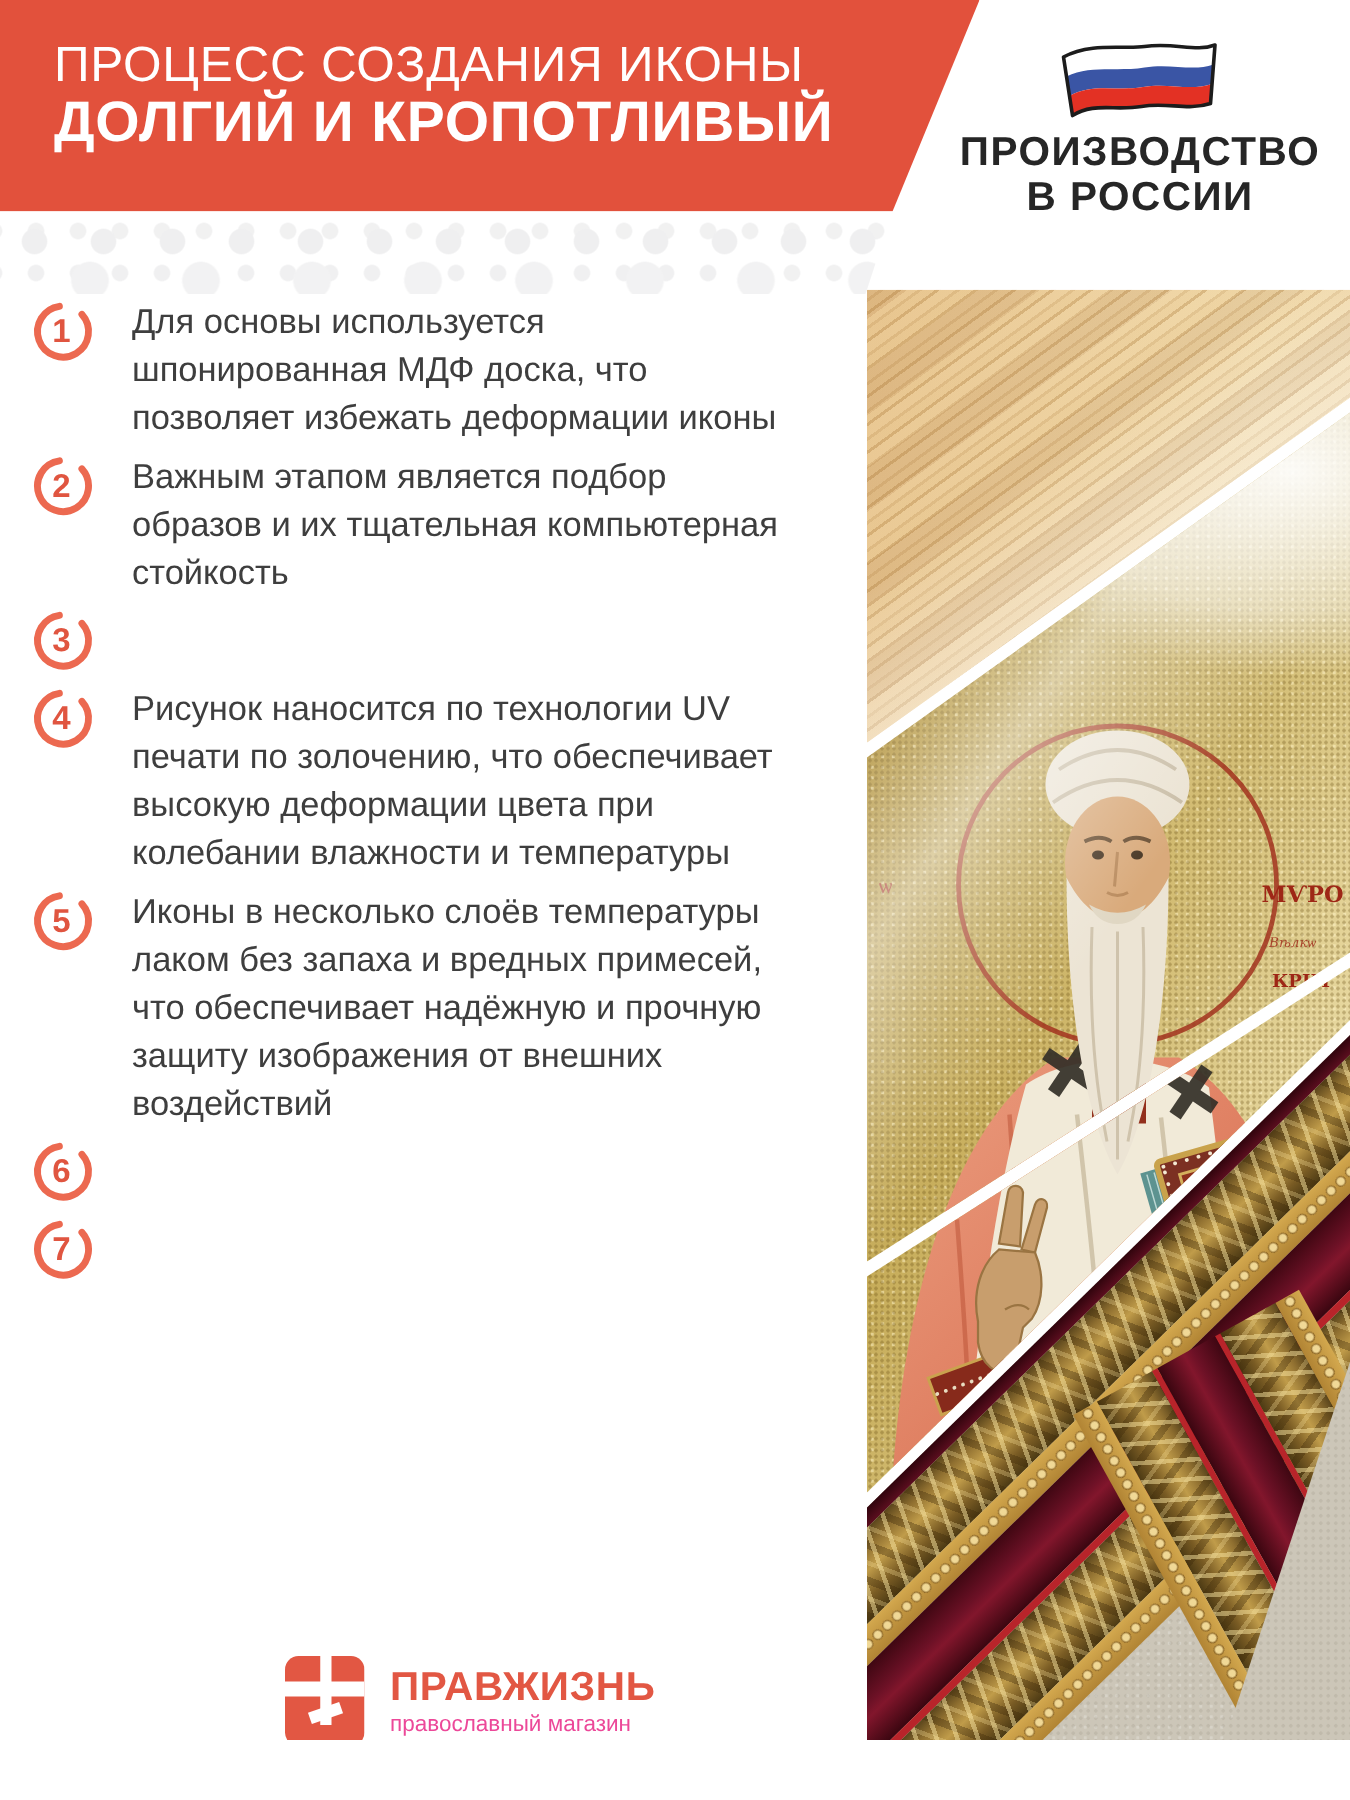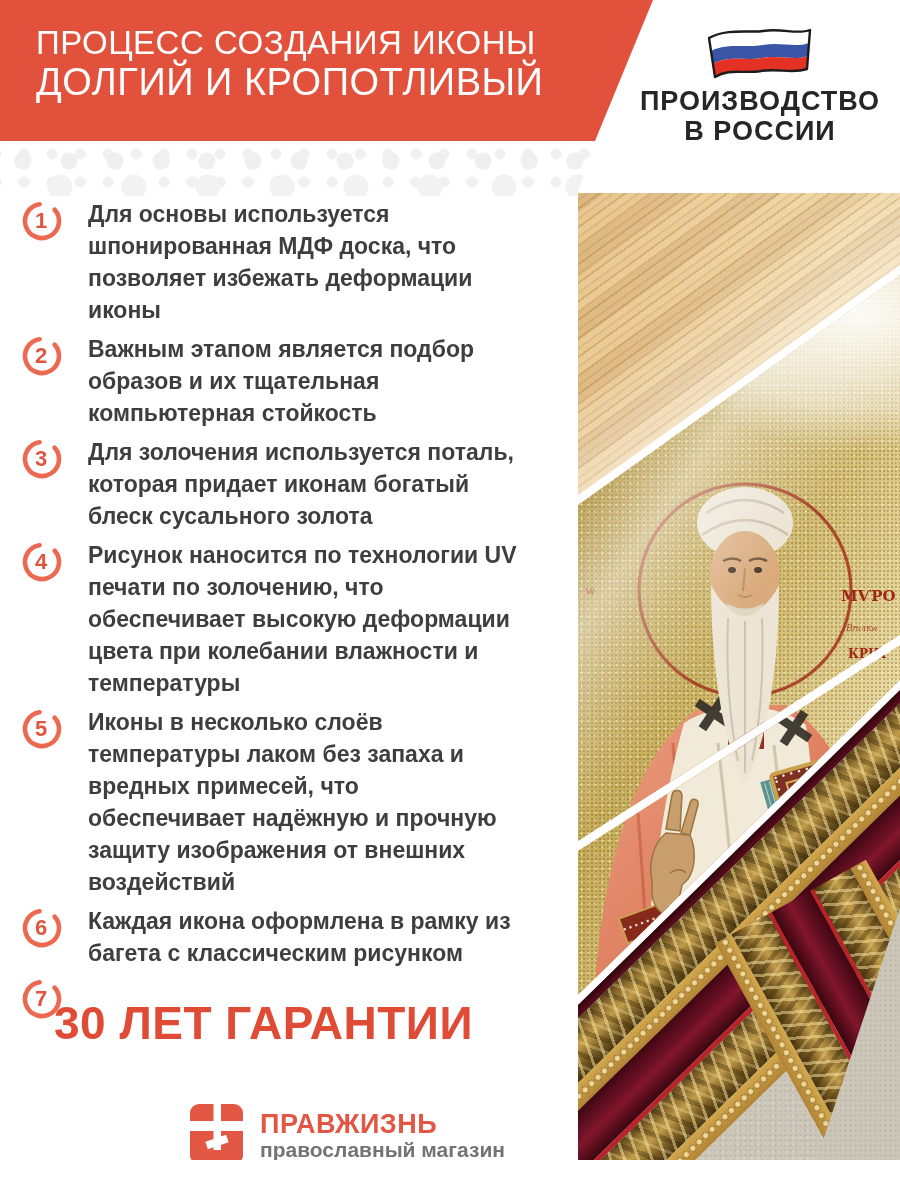--- a/index.html
+++ b/index.html
@@ -13,43 +13,43 @@
        radial-gradient(circle at 50% 50%, #e9e9ea 0 8px, transparent 9px),
        radial-gradient(circle at 50% 50%, #ededee 0 12px, transparent 13px),
        radial-gradient(circle at 50% 50%, #ebebec 0 5px, transparent 6px);
      background-size:46px 46px,74px 74px,28px 28px;
      background-position:0 0,23px 12px,10px 30px;
      opacity:.7;}
   .banner{position:absolute;left:0;top:0;width:660px;height:141px;background:#e2513c;
      clip-path:polygon(0 0,653px 0,595px 141px,0 141px);}
   .banner-l1{position:absolute;left:36px;top:24px;font-size:33px;font-weight:400;
      color:#fff;letter-spacing:.5px;white-space:nowrap;}
-  .banner-l2{position:absolute;left:36px;top:61px;font-size:38px;font-weight:400;
+  .banner-l2{position:absolute;left:36px;top:61px;font-size:38px;font-weight:700;
      color:#fff;letter-spacing:.5px;white-space:nowrap;}
 
   .madein{position:absolute;left:615px;top:24px;width:290px;text-align:center;}
   .madein svg{display:block;margin:0 auto 4px auto;}
   .madein-l1,.madein-l2{font-size:27px;font-weight:700;color:#262626;letter-spacing:1px;line-height:30px;}
 
   
   .steps{position:absolute;left:20px;top:198px;width:520px;}
   .step{display:flex;margin-bottom:7px;}
   .badge{width:44px;height:44px;flex:none;margin-top:1px;}
   .badge text{font-family:"Liberation Sans",sans-serif;}
-  .step-text{margin-left:24px;width:434px;font-size:23px;line-height:32px;color:#3e3e3e;font-weight:bold;}
+  .step-text{margin-left:24px;width:434px;font-size:23px;line-height:32px;color:#3e3e3e;}
 
   .guarantee{position:absolute;left:54px;top:996px;font-size:46px;font-weight:700;
      color:#e04b35;letter-spacing:.5px;white-space:nowrap;}
 
   
   .logo{position:absolute;left:190px;top:1104px;display:flex;align-items:center;}
   .logo-mark{width:53px;height:60px;flex:none;}
   .logo-text{margin-left:17px;padding-top:2px;}
   .logo-title{font-size:27px;font-weight:700;color:#e25743;letter-spacing:.5px;line-height:29px;}
-  .logo-sub{font-size:21px;font-weight:700;color:#737373;line-height:22px;}
+  .logo-sub{font-size:15px;font-weight:400;color:#ec4899;line-height:22px;}
 
   
   .photo-col{position:absolute;left:578px;top:193px;width:322px;height:1007px;background:#fff;}
   .slice{position:absolute;inset:0;overflow:hidden;}
   .slice.wood {clip-path:polygon(0 0,322px 0,322px 72px,0 302px);}
   .slice.iconA{clip-path:polygon(0 312px,322px 82px,322px 442px,0 648px);}
   .slice.iconB{clip-path:polygon(0 658px,322px 452px,322px 487px,0 802px);}
   .slice.framep{clip-path:polygon(0 812px,322px 497px,322px 1007px,0 1007px);}
 
   .woodbg{position:absolute;inset:0;
@@ -136,21 +136,20 @@
         <text x="21" y="29" text-anchor="middle" font-size="22" font-weight="bold" fill="#e05540">2</text>
       </svg>
       <div class="step-text">Важным этапом является подбор образов и их тщательная компьютерная стойкость</div>
     </div>
 
     <div class="step">
       <svg class="badge" viewBox="0 0 44 44">
         <path d="M34.6,10.6 A17,17 0 1 1 19.6,5.2" fill="none" stroke="#ec6950" stroke-width="4.6" stroke-linecap="round"></path>
         <text x="21" y="29" text-anchor="middle" font-size="22" font-weight="bold" fill="#e05540">3</text>
       </svg>
-      <div class="step-text">Для золочения используется  поталь, которая придает иконам богатый блеск сусального золота</div>
     </div>
 
     <div class="step">
       <svg class="badge" viewBox="0 0 44 44">
         <path d="M34.6,10.6 A17,17 0 1 1 19.6,5.2" fill="none" stroke="#ec6950" stroke-width="4.6" stroke-linecap="round"></path>
         <text x="21" y="29" text-anchor="middle" font-size="22" font-weight="bold" fill="#e05540">4</text>
       </svg>
       <div class="step-text">Рисунок наносится по технологии UV печати по золочению, что обеспечивает высокую деформации цвета при колебании влажности и температуры</div>
     </div>
 
@@ -160,33 +159,31 @@
         <text x="21" y="29" text-anchor="middle" font-size="22" font-weight="bold" fill="#e05540">5</text>
       </svg>
       <div class="step-text">Иконы в несколько слоёв температуры лаком без запаха и вредных примесей, что обеспечивает надёжную и прочную защиту изображения от внешних воздействий</div>
     </div>
 
     <div class="step">
       <svg class="badge" viewBox="0 0 44 44">
         <path d="M34.6,10.6 A17,17 0 1 1 19.6,5.2" fill="none" stroke="#ec6950" stroke-width="4.6" stroke-linecap="round"></path>
         <text x="21" y="29" text-anchor="middle" font-size="22" font-weight="bold" fill="#e05540">6</text>
       </svg>
-      <div class="step-text">Каждая икона оформлена в рамку из багета с классическим рисунком</div>
     </div>
 
     <div class="step">
       <svg class="badge" viewBox="0 0 44 44">
         <path d="M34.6,10.6 A17,17 0 1 1 19.6,5.2" fill="none" stroke="#ec6950" stroke-width="4.6" stroke-linecap="round"></path>
         <text x="21" y="29" text-anchor="middle" font-size="22" font-weight="bold" fill="#e05540">7</text>
       </svg>
     </div>
 
   </div>
 
-  <div class="guarantee">30 ЛЕТ ГАРАНТИИ</div>
 
   <div class="logo">
     <svg class="logo-mark" viewBox="0 0 53 60">
       <rect x="0" y="0" width="53" height="60" rx="9" fill="#e25743"></rect>
       <rect x="23.5" y="0" width="7.5" height="46" fill="#ffffff"></rect>
       <rect x="0" y="17" width="53" height="10" fill="#ffffff"></rect>
       <rect x="16" y="34" width="22" height="8" fill="#ffffff" transform="rotate(-19 27 38)"></rect>
     </svg>
     <div class="logo-text">
       <div class="logo-title">ПРАВЖИЗНЬ</div>

